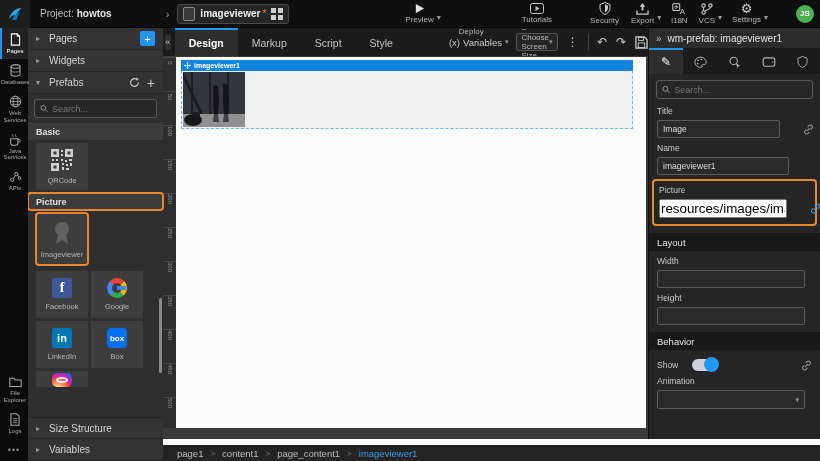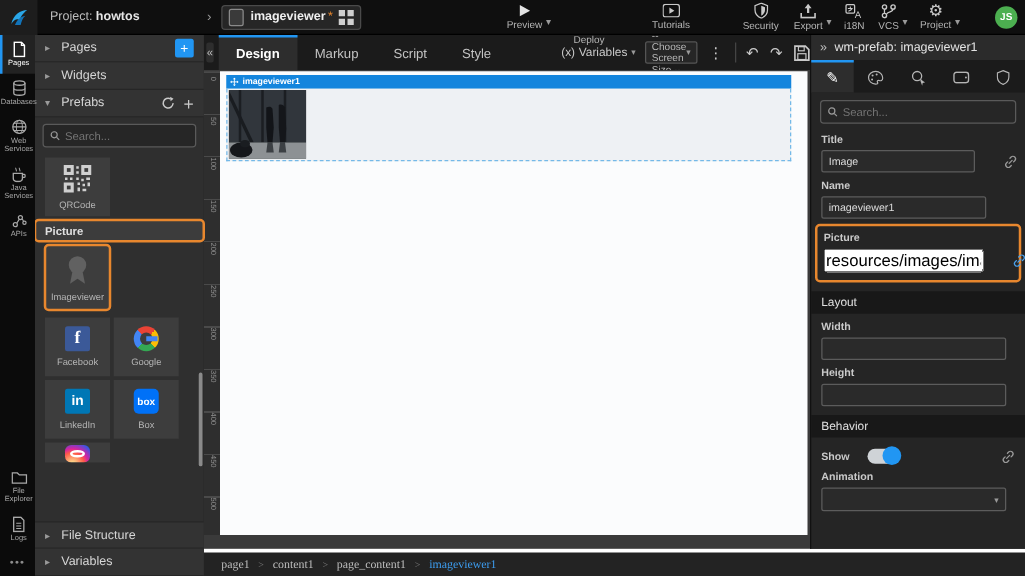--- a/index.html
+++ b/index.html
@@ -96,37 +96,37 @@
     background-image:repeating-linear-gradient(180deg,#4a4a4a 0 1px,transparent 1px 34px); }
   .ruler-num { position:absolute; left:1px; color:#8f8f8f; font-size:6px; transform:rotate(90deg); transform-origin:center; width:11px; text-align:center; }
   .page-white { position:absolute; left:13px; top:1px; width:470px; height:371px; background:#fbfcfd; }
   .widget-sel { position:absolute; left:5px; top:3px; width:452px; }
   .widget-head { height:11px; background:#1385dd; display:flex; align-items:center; gap:3px; padding:0 3px;
     color:#fff; font-size:7px; font-weight:bold; cursor:move; }
   .widget-body { border:1px dashed #74b9e8; border-top:none; height:58px; background:#eef1f4; padding:1px; }
 
   
   .crumbbar { position:absolute; left:163px; top:439px; width:657px; height:22px; background:#232323;
-    border-top:3px solid #ffffff; display:flex; align-items:center; padding:0 14px; gap:7px; font-size:9.5px; z-index:5;font-family:Liberation Serif, serif; }
+    border-top:6px solid #ffffff; display:flex; align-items:center; padding:0 14px; gap:7px; font-size:9.5px; z-index:5; }
   .crumb { color:#bdbdbd; cursor:pointer; }
   .crumb.current { color:#3d9df0; }
   .crumb-sep { color:#7a7a7a; font-size:8px; }
 
   
   .inspector { position:absolute; left:648px; top:28px; width:172px; height:411px; background:#252525; z-index:10;
     border-left:1px solid #111; }
   .insp-head { height:20px; display:flex; align-items:center; gap:6px; padding:0 7px; background:#2b2b2b;
     color:#e3e3e3; font-size:10px; }
   .insp-tabs { height:26px; background:#1b1b1b; display:flex; }
   .itab { flex:1; display:flex; align-items:center; justify-content:center; border-top:2px solid transparent;
     color:#b5b5b5; cursor:pointer; }
   .itab.active { background:#2d2d2d; border-top:2px solid #2196f3; color:#fff; }
   .insp-search { margin:6px 7px 2px; }
   .fld { padding:5px 8px 0; }
-  .fld-label { color:#c9c9c9; font-size:8.5px; margin-bottom:4px;font-weight:bold; }
+  .fld-label { color:#c9c9c9; font-size:8.5px; margin-bottom:4px; }
   .fld-row { display:flex; align-items:center; gap:23px; }
   .fld input { width:132px; height:18px; background:#2a2a2a; border:1px solid #5c5c5c; border-radius:2px;
     color:#ddd; font-size:8.5px; padding:0 5px; outline:none; font-family:"Liberation Sans", sans-serif; }
   .bind-ic { color:#9a9a9a; cursor:pointer; }
   .bind-ic.blue { color:#4a9fe8; }
   .sec-head { margin-top:7px; height:18px; background:#181818; color:#e0e0e0; font-size:9.5px; display:flex;
     align-items:center; padding:0 8px; }
   .picture-hl { margin:4px 3px 0; padding:2px 5px 6px; border:2px solid #e8872e; border-radius:4px; }
   .picture-hl .fld-label { margin:2px 0 4px; }
   .picture-hl input { width:128px; }
@@ -221,21 +221,21 @@
           <circle cx="3" cy="11" r="2" fill="none" stroke="#c9c9c9" stroke-width="1.3"></circle>
           <circle cx="3" cy="3" r="2" fill="none" stroke="#c9c9c9" stroke-width="1.3"></circle>
           <circle cx="11" cy="3" r="2" fill="none" stroke="#c9c9c9" stroke-width="1.3"></circle>
           <path d="M3 5 V9 M11 5 C11 8 7 7 5 9.5" fill="none" stroke="#c9c9c9" stroke-width="1.2"></path>
           </svg>
         <span class="lbl">VCS</span>
       </div>
       <span class="tb-caret">▾</span>
       <div class="tb-action" style="margin-left:8px;font-size:8px;">
         <span style="font-size:13px;line-height:11px;color:#c9c9c9;">⚙</span>
-        <span class="lbl">Project</span>
+        <span class="lbl">Settings</span>
       </div>
       <span class="tb-caret">▾</span>
       <div class="avatar" style="margin-left:26px;">JS</div>
     </div>
   </div>
 
   <div class="rail">
     <div class="rail-item active">
       <svg width="13" height="13" viewBox="0 0 14 16">
         <path d="M2 1 H9 L12 4 V15 H2 Z" fill="none" stroke="#fff" stroke-width="1.4"></path>
@@ -318,20 +318,21 @@
     </div>
     <div class="search-wrap">
       <div class="search-box">
         <svg width="9" height="9" viewBox="0 0 12 12">
           <circle cx="5" cy="5" r="3.6" fill="none" stroke="#9a9a9a" stroke-width="1.4"></circle>
           <path d="M8 8 L11 11" stroke="#9a9a9a" stroke-width="1.4"></path>
           </svg>
         <input placeholder="Search..." style="">
       </div>
     </div>
+    <div class="group-h">Basic</div>
     <div class="tiles">
       <div class="tile">
         <svg width="24" height="24" viewBox="0 0 24 24">
           <g fill="#cfcfcf">
             <rect x="1" y="1" width="8" height="8"></rect>
               <rect x="15" y="1" width="8" height="8"></rect>
             <rect x="1" y="15" width="8" height="8"></rect>
             <rect x="3.5" y="3.5" width="3" height="3" fill="#3d3d3d"></rect>
             <rect x="17.5" y="3.5" width="3" height="3" fill="#3d3d3d"></rect>
             <rect x="3.5" y="17.5" width="3" height="3" fill="#3d3d3d"></rect>
@@ -379,21 +380,21 @@
         <span class="box-ic">box</span>
         <span>Box</span>
       </div>
       <div class="tile" style="height:16px;overflow:hidden;align-items:center;justify-content:flex-start;padding-top:2px;">
         <span class="ig-ic"></span>
       </div>
     </div>
     <div class="panel-bottom">
       <div class="acc-row" style="border-top:1px solid #262626;">
         <span class="arrow">▸</span>
-        <span>File Structure</span>
+        <span>Size Structure</span>
       </div>
       <div class="acc-row">
         <span class="arrow">▸</span>
         <span>Variables</span>
       </div>
     </div>
     <div class="panel-scroll"></div>
   </div>
 
   <div class="editor">

